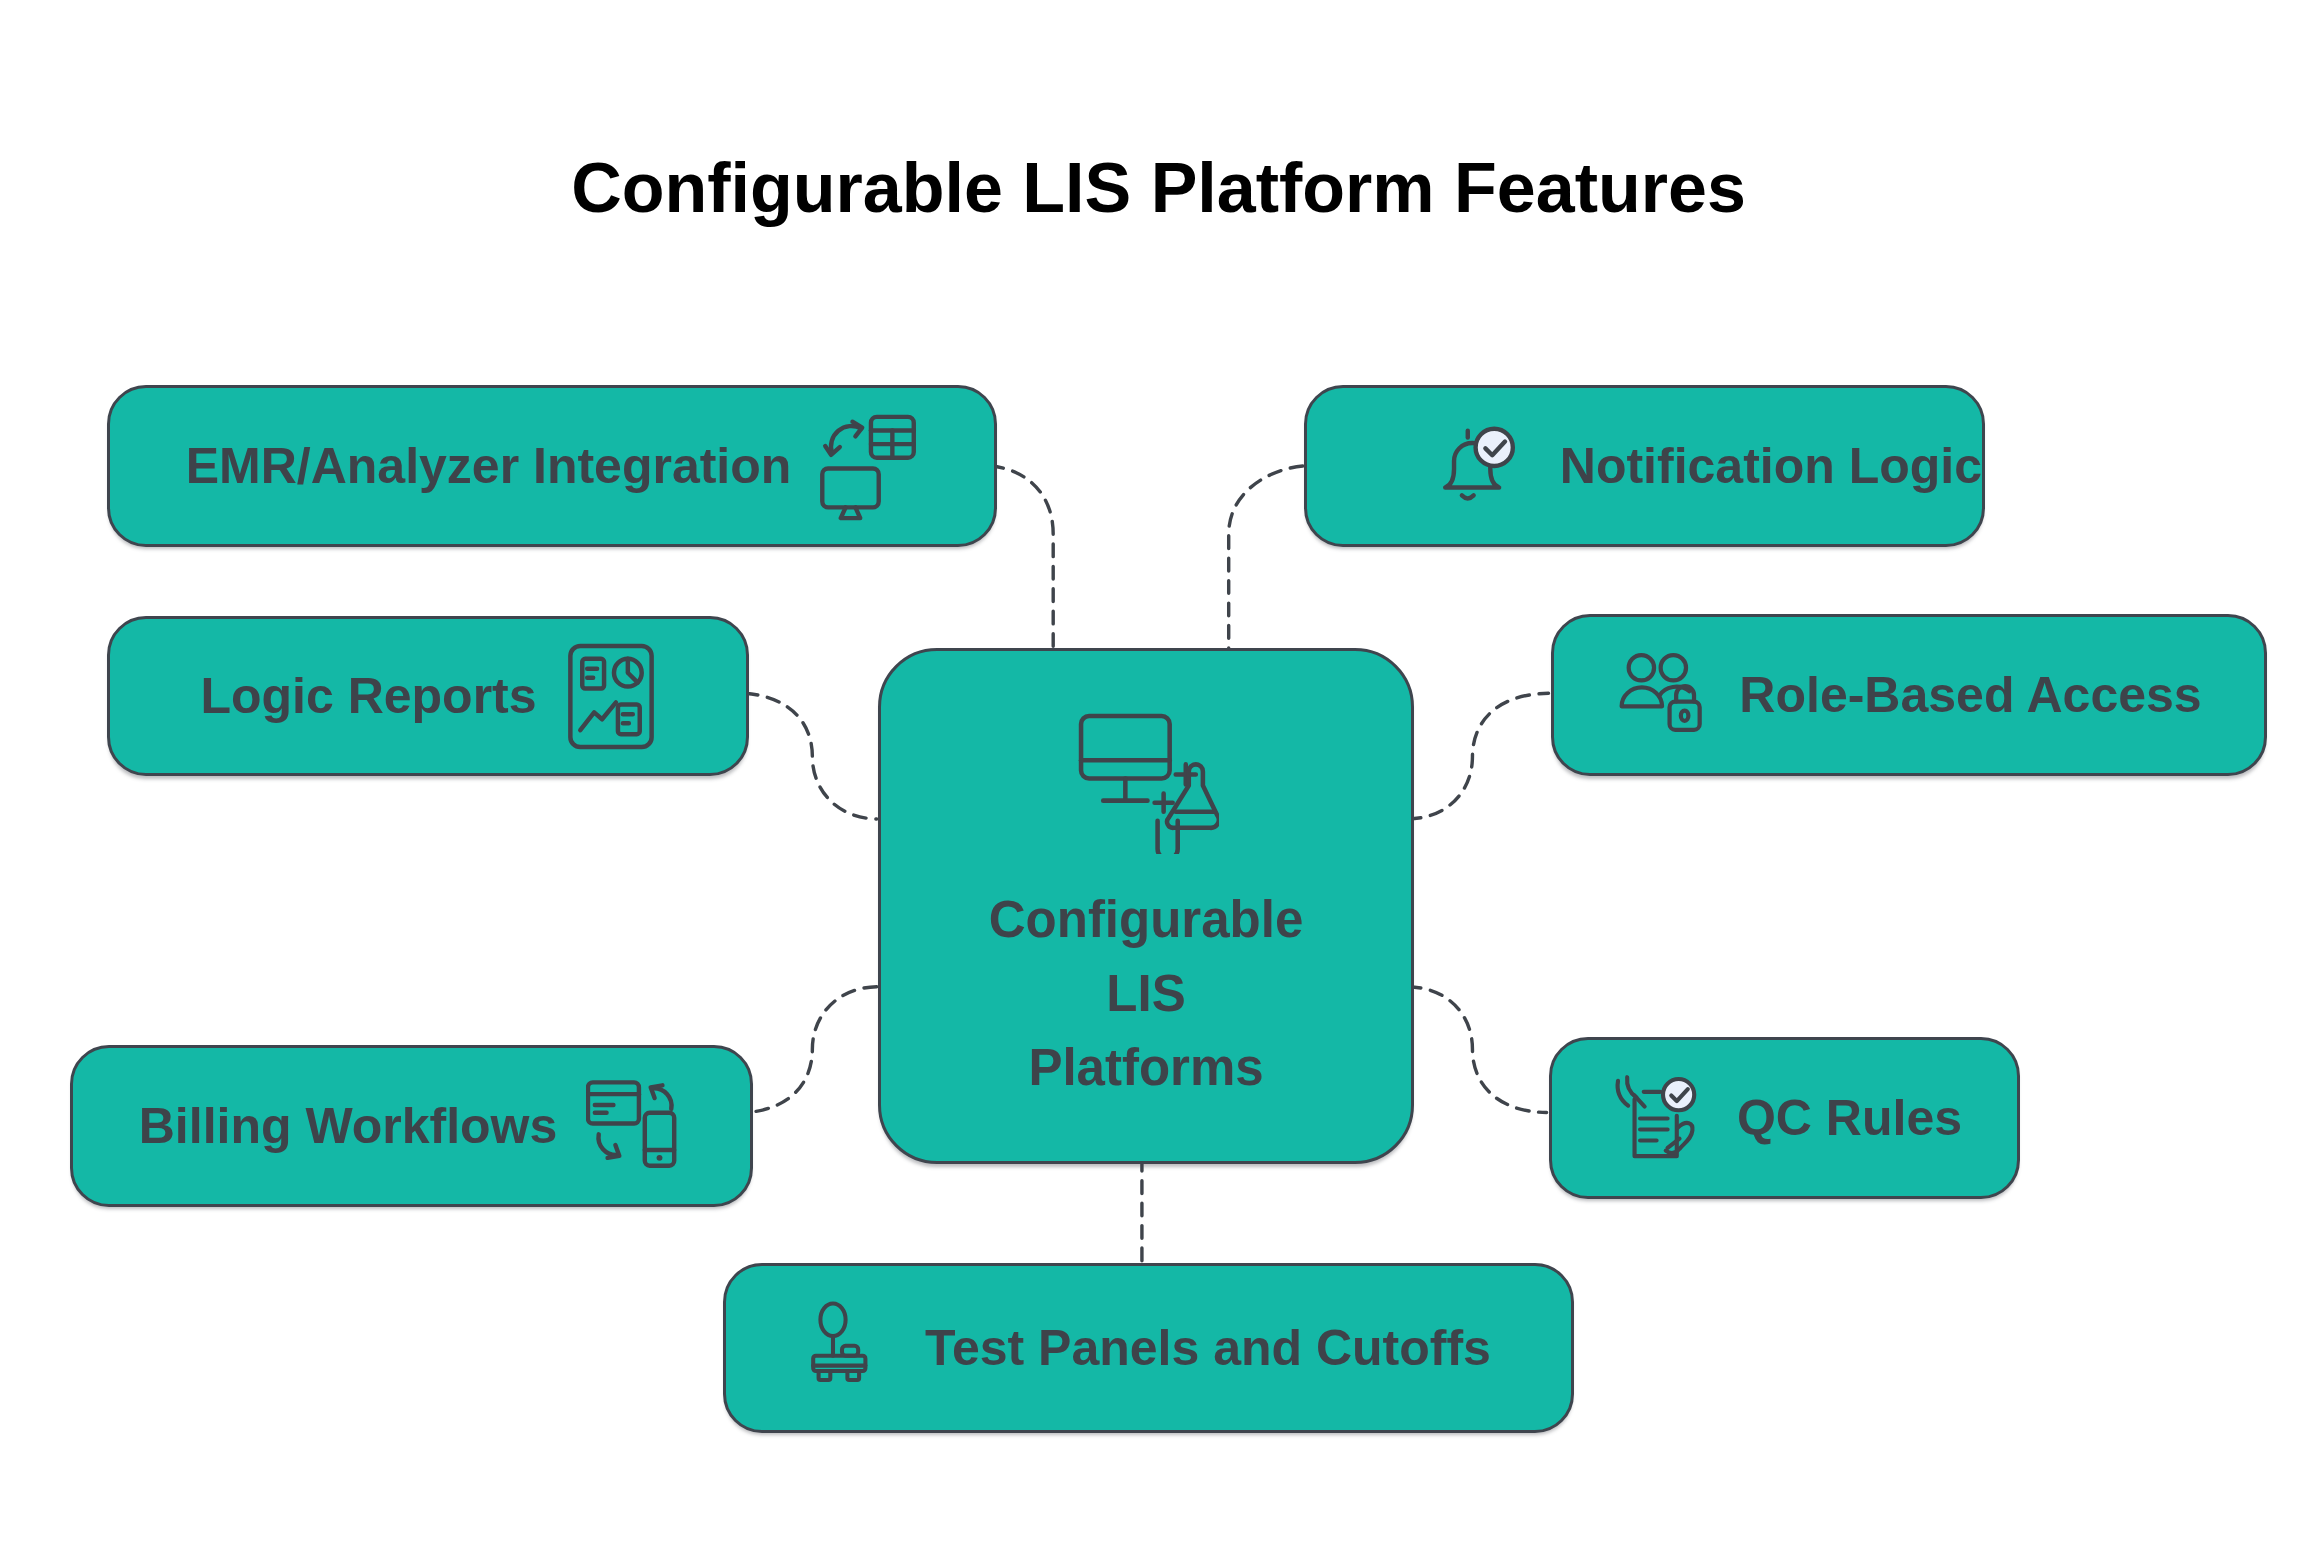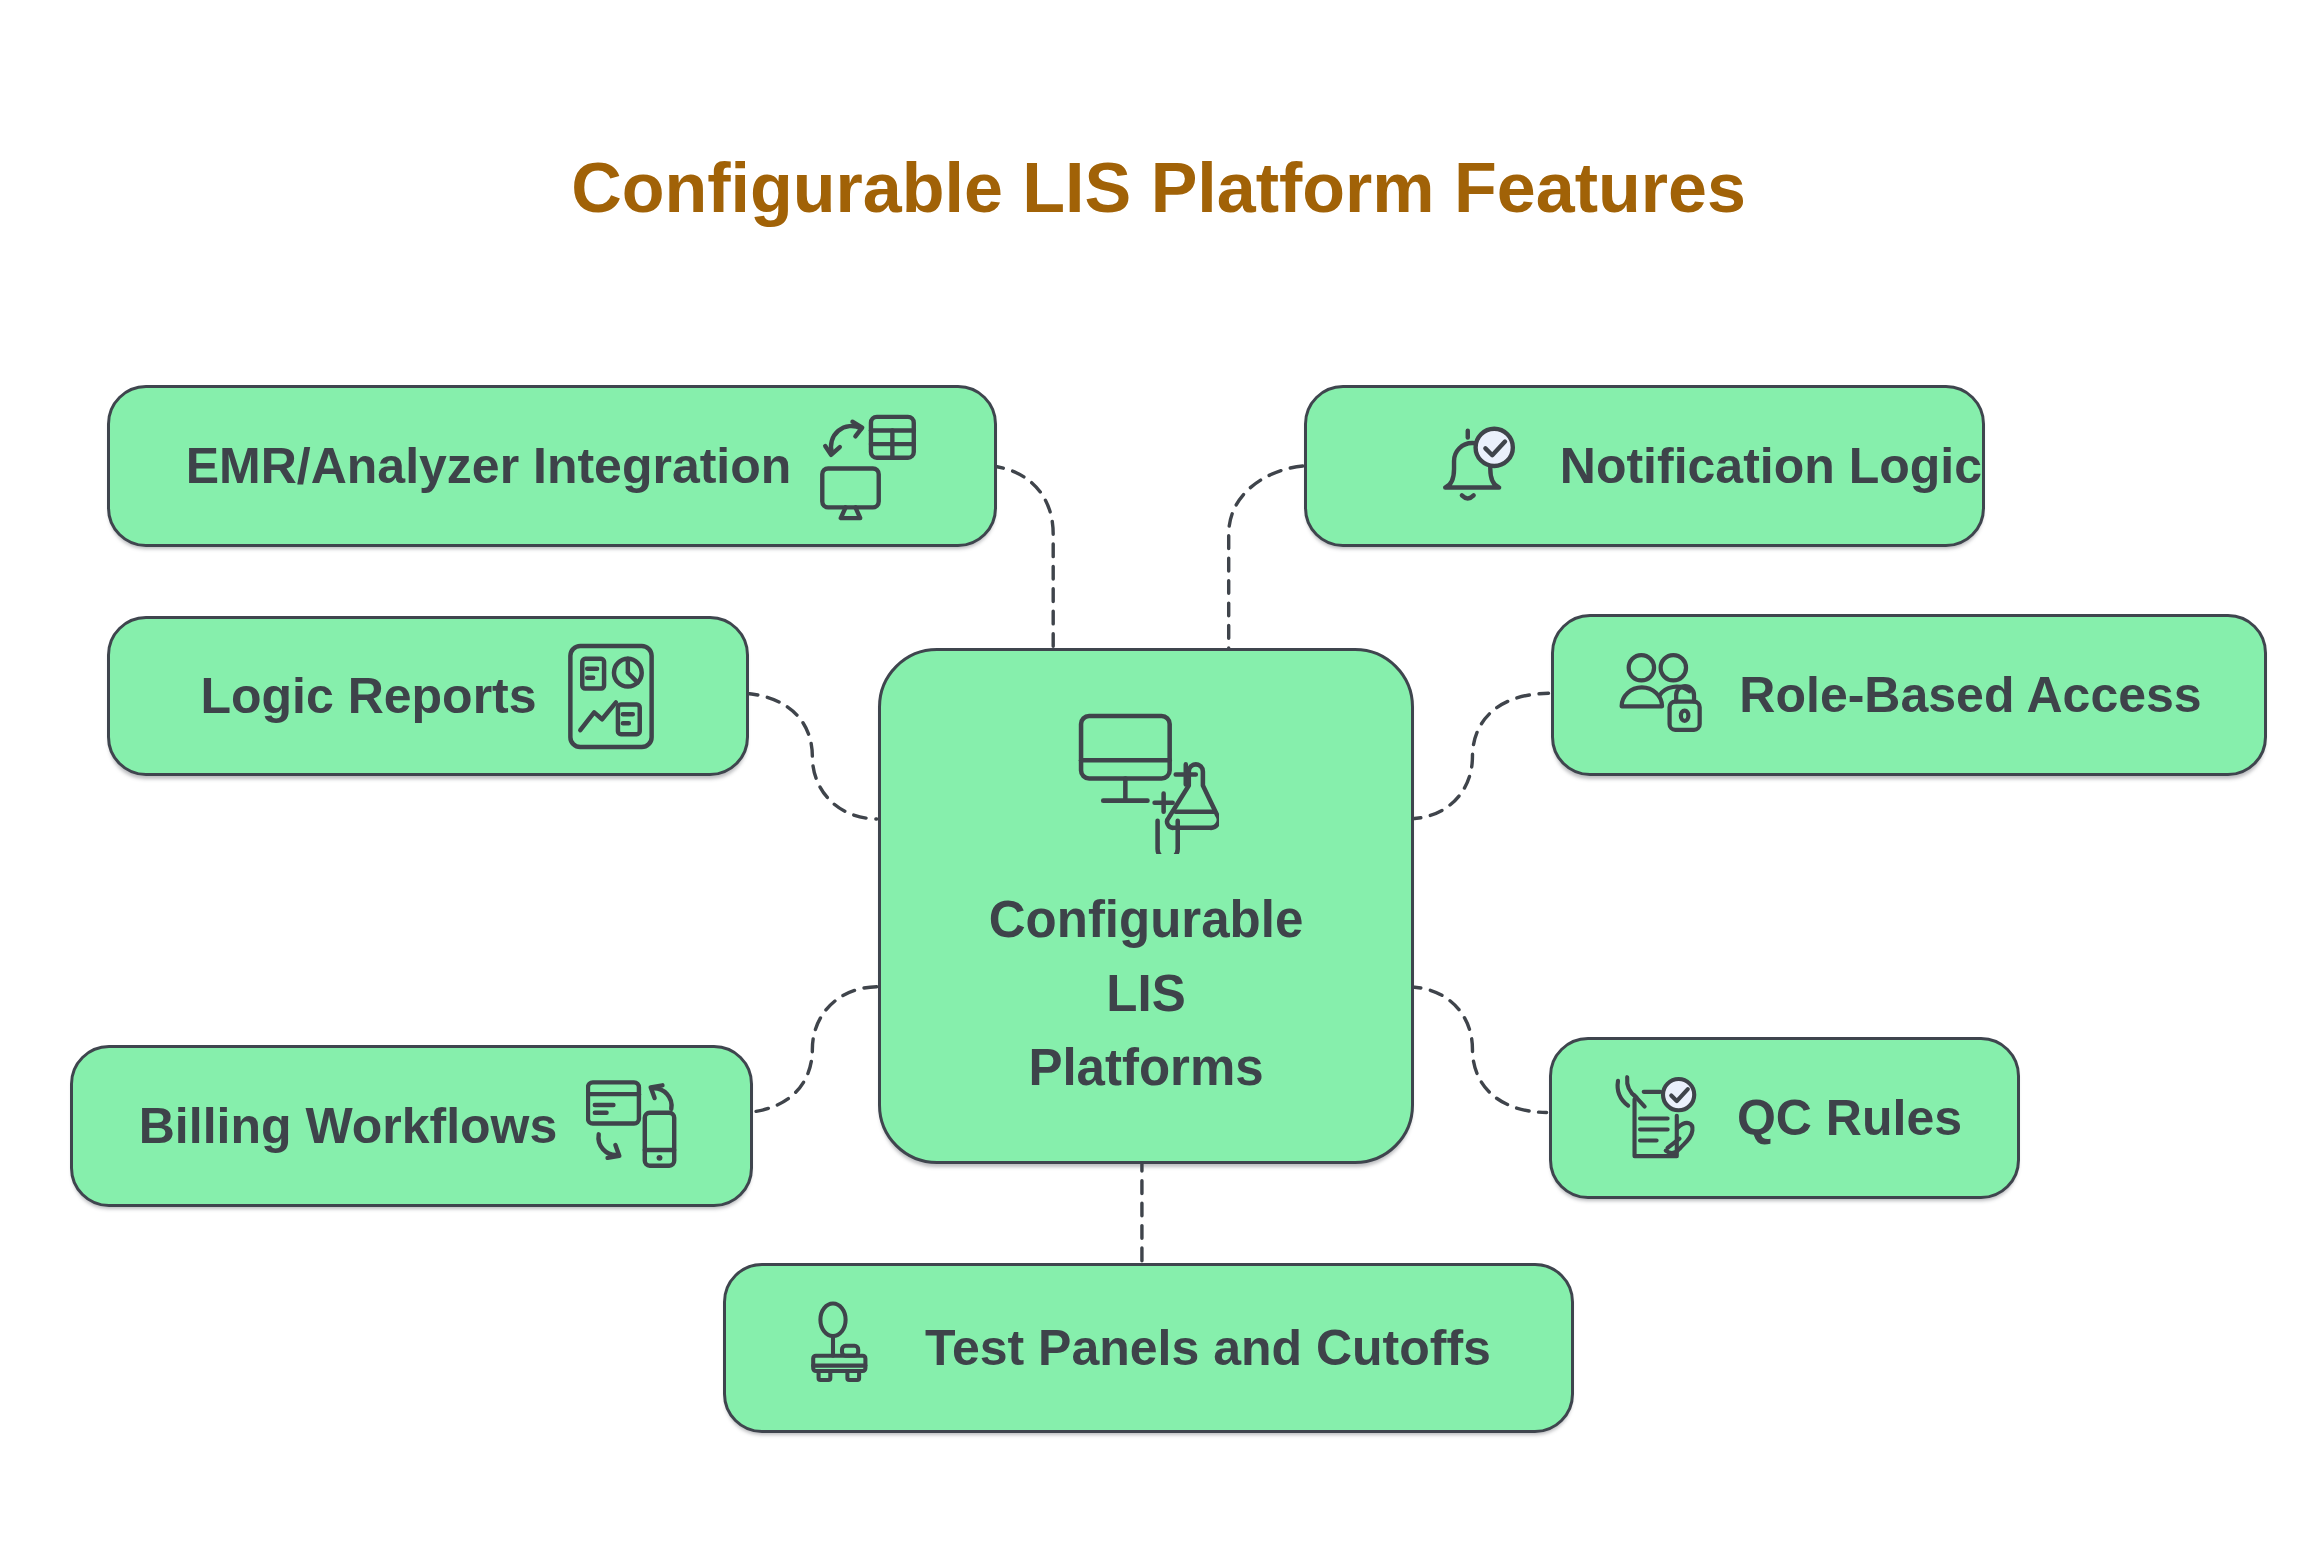--- a/index.html
+++ b/index.html
@@ -2,27 +2,27 @@
 <html><head>
 <meta charset="utf-8">
 <style>
   html,body{margin:0;padding:0;background:#ffffff;}
   .canvas{
     position:relative;width:2317px;height:1562px;background:#ffffff;
     font-family:"Liberation Sans",sans-serif;overflow:hidden;
   }
   .title{
     position:absolute;left:0;top:148px;width:100%;text-align:center;
-    font-size:70px;font-weight:700;color:#a16207;
+    font-size:70px;font-weight:700;color:#000000;
   }
   .connector-layer{position:absolute;left:0;top:0;width:2317px;height:1562px;z-index:1;}
   .connector-layer path{fill:none;stroke:#3F444B;stroke-width:3.5;stroke-dasharray:13 10;stroke-linecap:round;}
   .node{
     position:absolute;z-index:2;display:flex;align-items:center;justify-content:center;
-    gap:29px;background:#86efac;border:3.4px solid #3F454E;border-radius:39px;
+    gap:29px;background:#14b8a6;border:3.4px solid #3F454E;border-radius:39px;
     color:#3E434A;font-weight:700;font-size:50px;white-space:nowrap;
     box-shadow:0 4.9px 3.9px -2.9px rgba(62,67,74,.35);
   }
   .node .label{white-space:nowrap;}
   #node-emr{left:107px;top:385px;width:884px;height:156px;}
   #node-custom-reports{left:107px;top:616px;width:636px;height:154px;}
   #node-billing{left:70px;top:1036px;width:677px;height:156px;margin-top:9px;}
   #node-notification{left:1304px;top:385px;width:675px;height:156px;justify-content:flex-end;}
   #node-role-access{left:1551px;top:614px;width:710px;height:156px;}
   #node-qc{left:1549px;top:1037px;width:465px;height:156px;}

